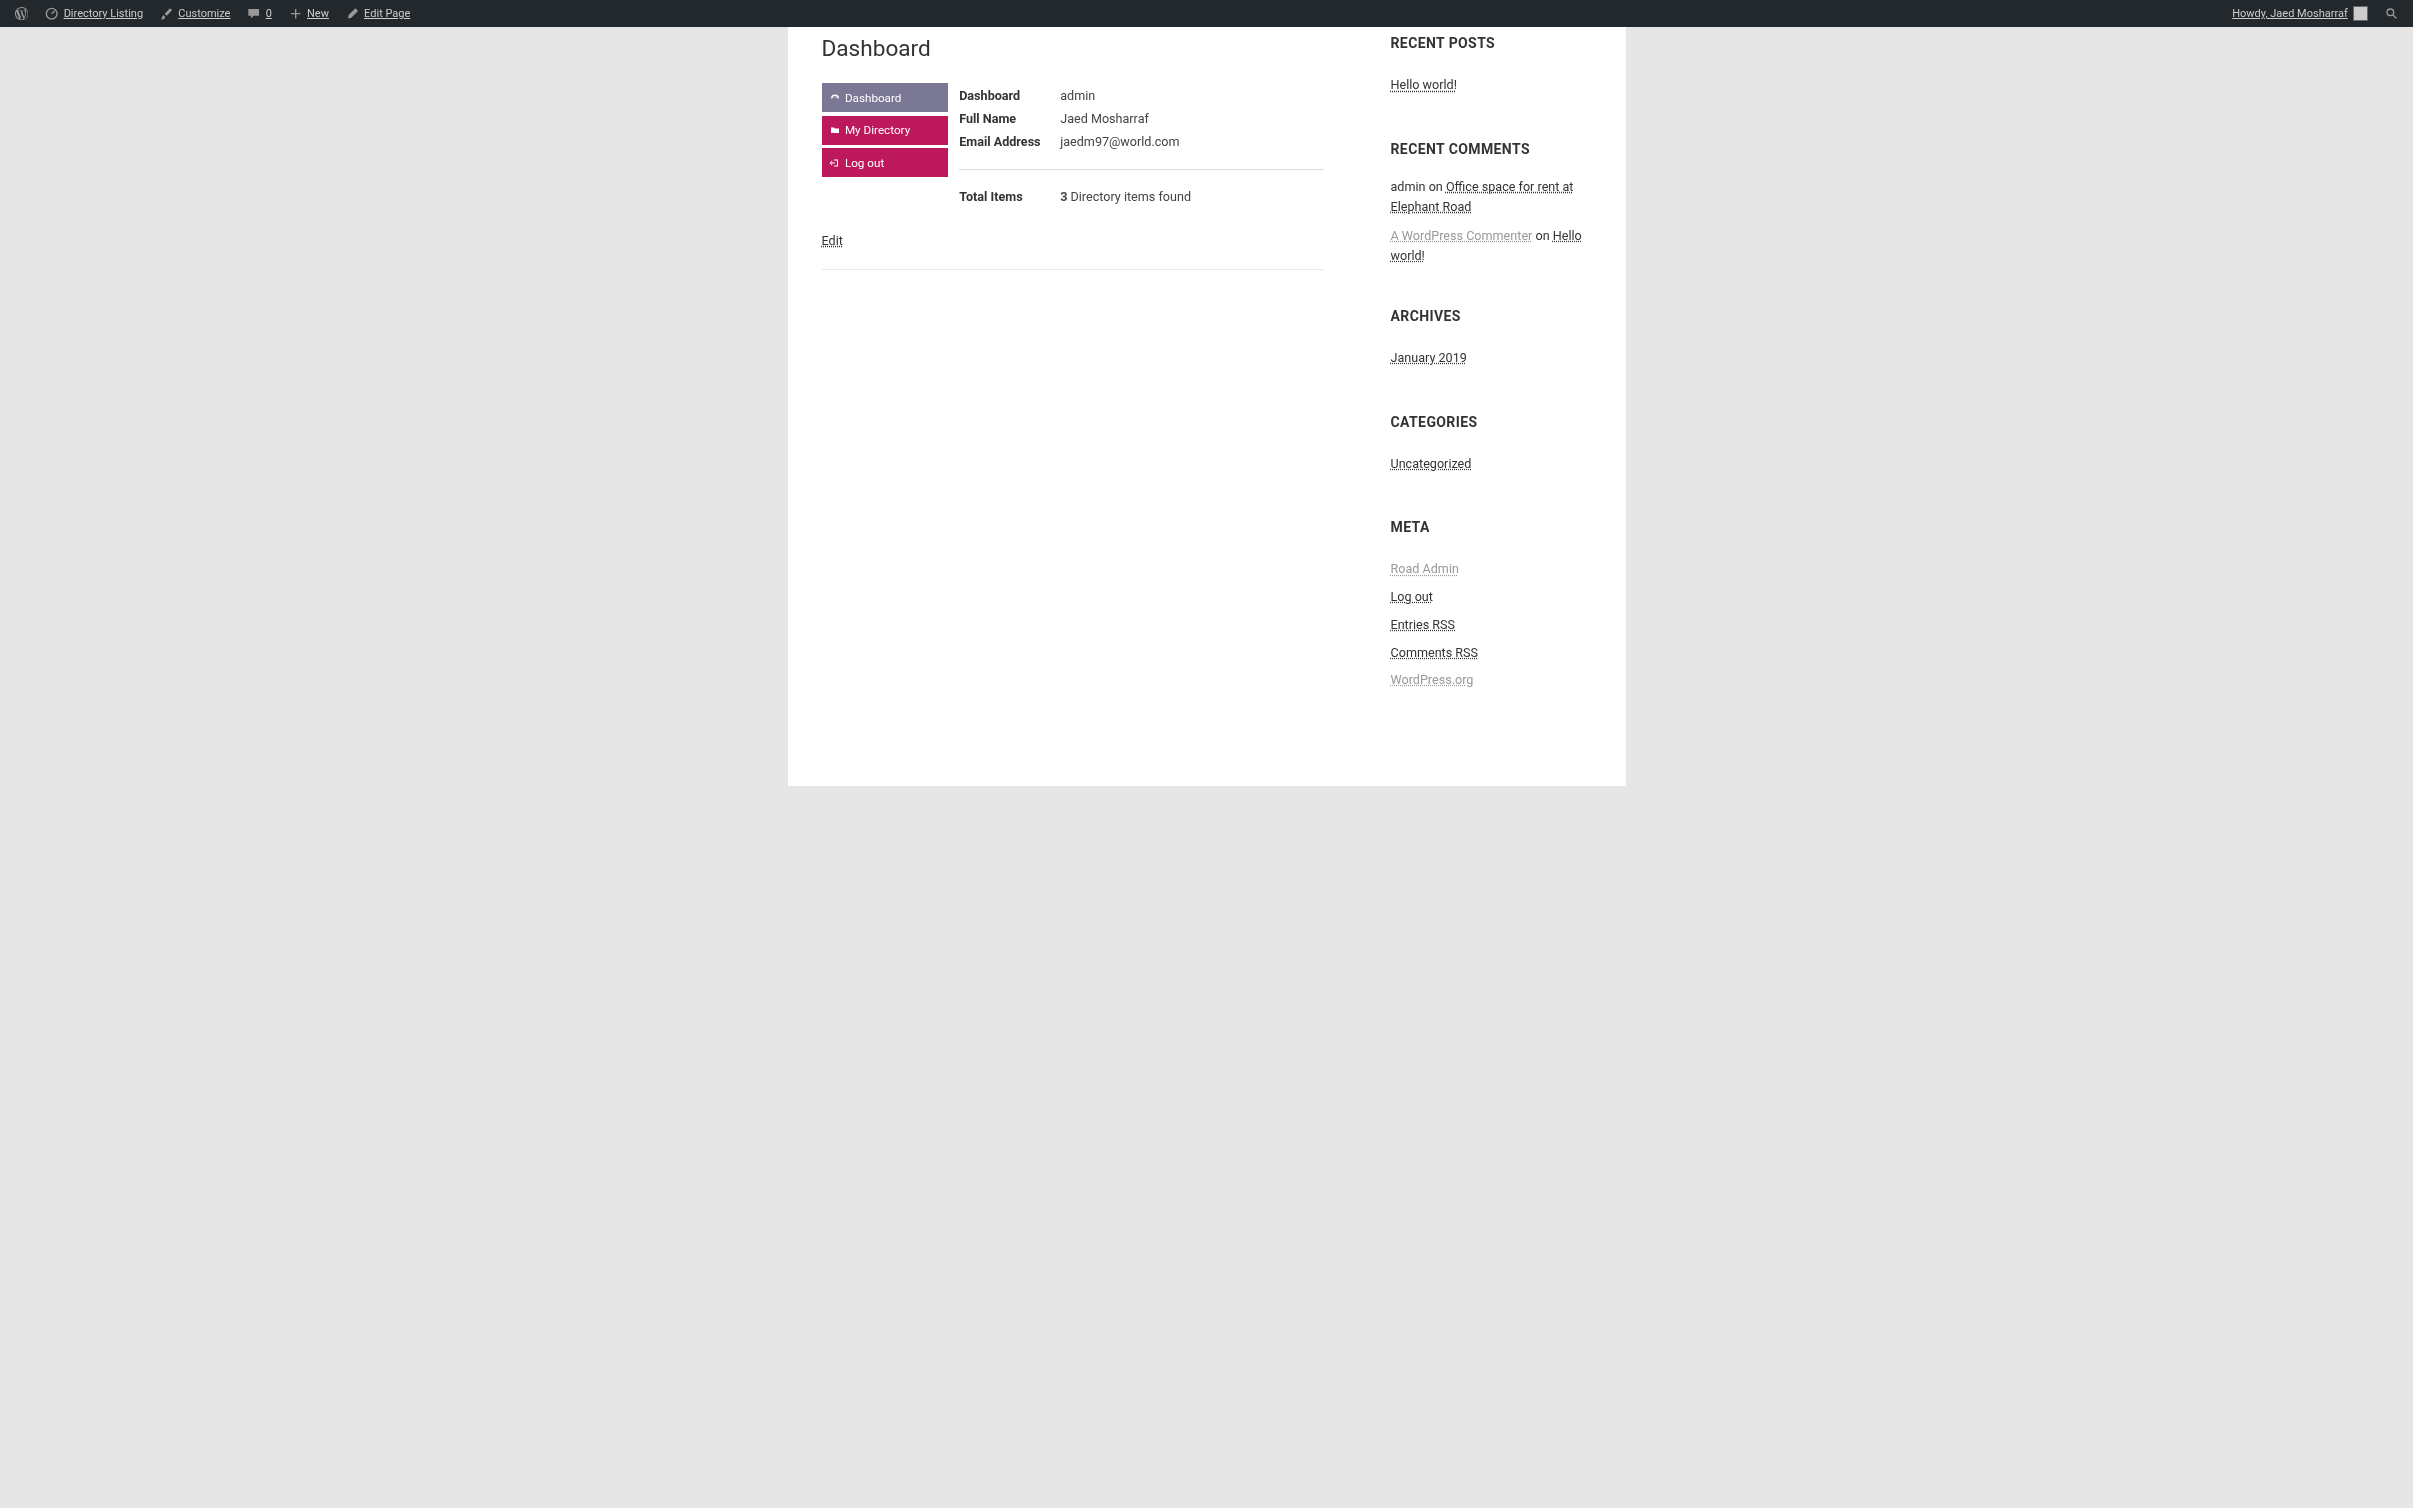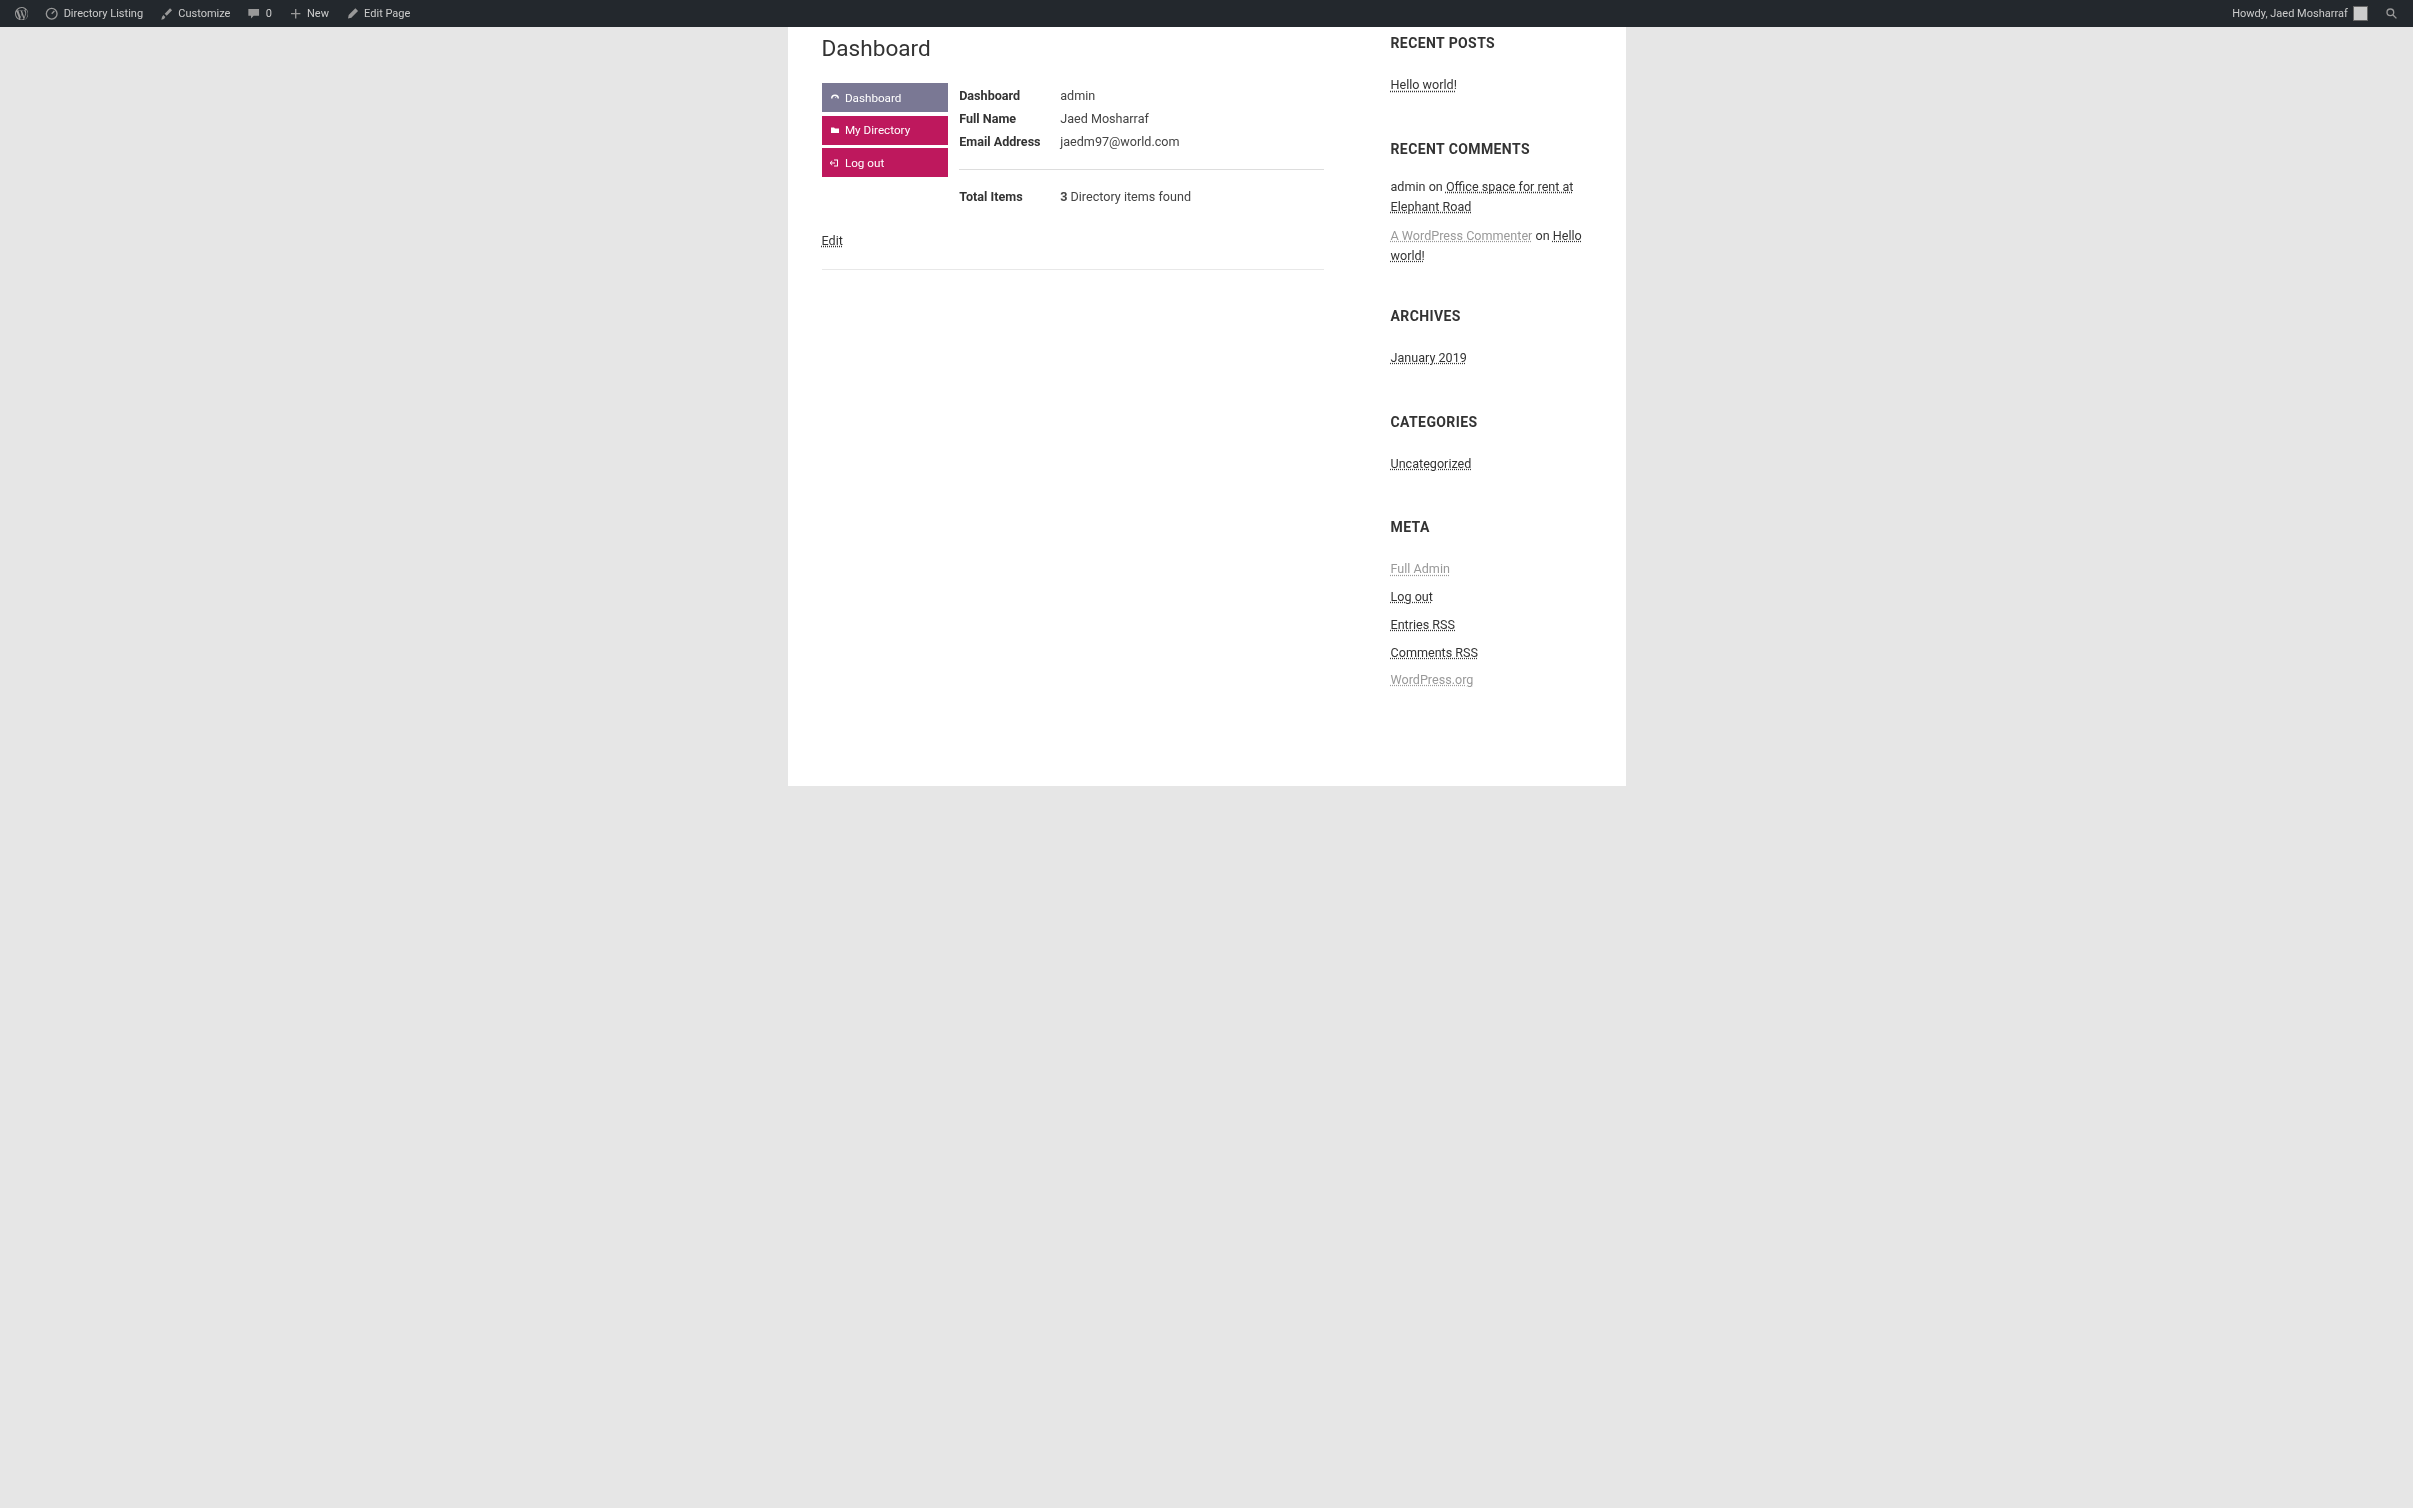--- a/index.html
+++ b/index.html
@@ -1,21 +1,21 @@
 <!DOCTYPE html>
 <html style="font-size:13.4px"><head>
 <meta charset="utf-8">
 <style>
 * { margin: 0; padding: 0; box-sizing: border-box; }
 body { font-family: -apple-system, BlinkMacSystemFont, "Segoe UI", Roboto, "Helvetica Neue", Arial, sans-serif; background: #e6e6e6; color: #333; }
 
 
 .admin-bar { background: #23282d; color: #ccc; height: 27px; display: flex; align-items: center; justify-content: space-between; padding: 0 6.7px; font-size: 11px; }
 .admin-left, .admin-right { display: flex; align-items: center; gap: 0; }
-.admin-item { display: flex; align-items: center; gap: 5px; padding: 0 8.4px; height: 27px; cursor: pointer; color: #ccc; }
+.admin-item { display: flex; align-items: center; gap: 5px; padding: 0 8.4px; height: 27px; cursor: pointer; color: #ccc; text-decoration: underline; }
 .admin-item svg { width: 13.4px; height: 13.4px; fill: #999; }
 .avatar { width: 15px; height: 15px; background: #ccc; border: 0.8px solid #666; display: inline-block; }
 
 
 .page { max-width: 838px; margin: 0 auto; background: #fff; padding: 8.4px 34px 50px; }
 
 
 .nav { border-top: 0.8px solid #e8e8e8; border-bottom: 0.8px solid #e8e8e8; display: flex; gap: 34px; padding: 15px 0; margin-bottom: 34px; }
 .nav a { font-size: 11px; font-weight: 700; color: #777; text-decoration: none; letter-spacing: 0.3px; }
 .nav a.current { color: #333; }
@@ -194,21 +194,21 @@
       <div class="widget">
         <h3 class="widget-title">CATEGORIES</h3>
         <ul>
           <li><a>Uncategorized</a></li>
         </ul>
       </div>
 
       <div class="widget">
         <h3 class="widget-title">META</h3>
         <ul>
-          <li><a class="fade">Full Admin</a></li>
+          <li><a class="fade">Road Admin</a></li>
           <li><a>Log out</a></li>
           <li><a>Entries RSS</a></li>
           <li><a>Comments RSS</a></li>
           <li><a class="fade">WordPress.org</a></li>
         </ul>
       </div>
     </aside>
   </div>
 </div>
 

